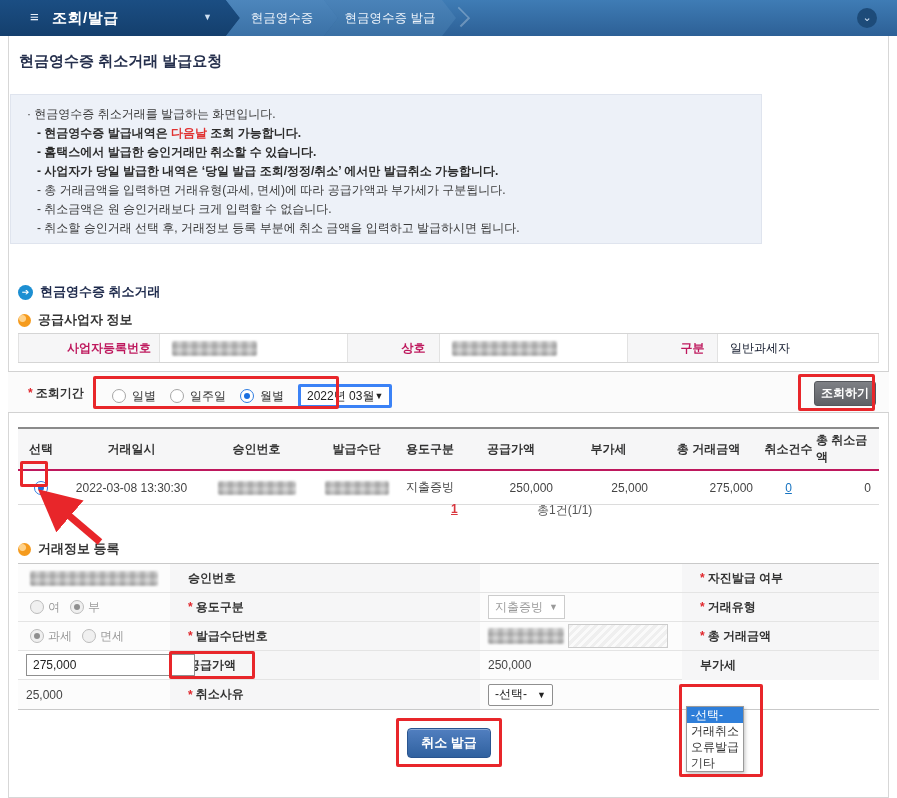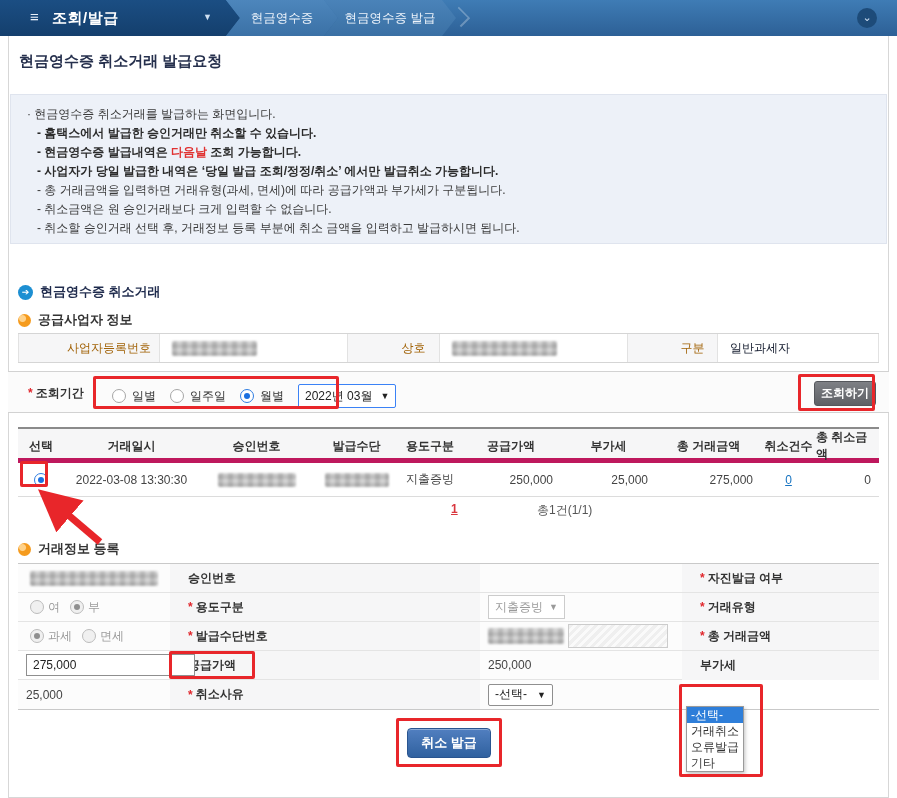--- a/index.html
+++ b/index.html
@@ -14,61 +14,61 @@
   .menu-block .menu-label { position:absolute; left:52px; top:9px; font-size:15px; font-weight:bold; letter-spacing:.5px; }
   .menu-block .caret { position:absolute; right:28px; top:12px; font-size:9px; color:#cfe0f2; }
   .crumb { position:absolute; top:0; height:36px; line-height:36px; text-align:center; color:#eef4fb; font-size:12.5px; clip-path:polygon(0 0, calc(100% - 14px) 0, 100% 50%, calc(100% - 14px) 100%, 0 100%, 14px 50%); }
   .crumb-1 { left:226px; width:112px; background:linear-gradient(180deg,#4d86bc,#3b71a6); }
   .crumb-2 { left:324px; width:132px; background:linear-gradient(180deg,#4a83b9,#3a70a4); }
   .crumb-ghost { position:absolute; left:452px; top:9px; width:16px; height:16px; border-top:2px solid rgba(255,255,255,.28); border-right:2px solid rgba(255,255,255,.28); transform:rotate(45deg) scaleY(.8); }
   .topbar-collapse { position:absolute; right:20px; top:8px; width:20px; height:20px; border-radius:50%; background:#1d4b79; color:#cfe0f2; font-size:11px; text-align:center; line-height:18px; }
 
   
   .page-title { position:absolute; left:19px; top:52px; font-size:15px; font-weight:bold; color:#26304d; }
-  .notice-box { position:absolute; left:10px; top:94px; width:877px; height:150px; background:#edf1f8; border:1px solid #dfe4ee; padding:10px 5px 0 16px; }
+  .notice-box { position:absolute; left:10px; top:94px; width:752px; height:150px; background:#edf1f8; border:1px solid #dfe4ee; padding:10px 5px 0 16px; }
   .notice-line { font-size:12px; color:#3a3a3a; line-height:19px; white-space:nowrap; }
   .notice-line.bold { font-weight:bold; color:#2b2b2b; }
   .notice-line.indent { padding-left:10px; }
   .red-em { color:#e03131; font-weight:bold; }
 
   
   .sec-head { position:absolute; display:flex; align-items:center; gap:7px; }
   .sec-head .txt { font-size:13px; font-weight:bold; color:#1f2b4d; }
   .ico-blue { width:15px; height:15px; border-radius:50%; background:#1d8fd2; color:#fff; font-size:9px; line-height:15px; text-align:center; }
   .ico-orange { width:13px; height:13px; border-radius:50%; background:radial-gradient(circle at 35% 35%, #ffd28a 0 3px, #f59b1e 4px); }
 
   
   .supplier { position:absolute; left:18px; top:333px; width:861px; height:30px; display:grid; grid-template-columns:142px 188px 92px 188px 90px 161px; border-top:1px solid #d5d5d5; border-bottom:1px solid #d5d5d5; font-size:12px; }
   .supplier > div { border-right:1px solid #e2e2e2; display:flex; align-items:center; }
   .supplier > div:first-child { border-left:1px solid #e2e2e2; }
-  .cell-label { background:#f6f6f7; justify-content:center; font-weight:normal; color:#a16207;padding-left:40px; }
+  .cell-label { background:#f6f6f7; justify-content:center; font-weight:bold; color:#be185d;padding-left:40px; }
   .cell-value { background:#fff; padding-left:12px; color:#0f172a; }
 
   
   .redacted { background:repeating-linear-gradient(90deg,#cbcbcb 0 5px,#e3e3e3 5px 10px),repeating-linear-gradient(0deg,#d6d6d6 0 4px,#ededed 4px 8px); background-blend-mode:multiply; filter:blur(1.3px); border-radius:2px; }
 
   
   .query-row { position:absolute; left:8px; top:371px; width:881px; height:42px; background:#fbfbfb; border-top:1px solid #d2d2d2; border-bottom:1px solid #d2d2d2; }
   .q-label { position:absolute; left:20px; top:13px; font-size:12px; font-weight:bold; color:#333; }
   .star { color:#e0262c; margin-right:3px; font-size:12px; }
   .radio-group { position:absolute; left:104px; top:12px; display:flex; align-items:center; gap:6px; font-size:12px; color:#333; }
   .rd { width:14px; height:14px; border-radius:50%; border:1px solid #a6a6a6; background:#fff; display:inline-block; position:relative; }
   .rd.on-blue { border-color:#2f7de1; }
   .rd.on-blue::after { content:""; position:absolute; left:3px; top:3px; width:6px; height:6px; border-radius:50%; background:#1a6fe0; }
   .rd.dis { background:#f0f0f0; border-color:#bcbcbc; }
   .rd.on-grey::after { content:""; position:absolute; left:3px; top:3px; width:6px; height:6px; border-radius:50%; background:#8f8f8f; }
   .rd-lbl { margin-right:8px; }
-  .select-box { height:24px; border:1px solid #3b82f6; background:#fff; font-size:12px; color:#222; display:inline-flex; align-items:center; padding:0 6px; gap:8px; border-radius:2px; }
+  .select-box { height:24px; border:3px solid #3b82f6; background:#fff; font-size:12px; color:#222; display:inline-flex; align-items:center; padding:0 6px; gap:0; border-radius:2px; }
   .select-box .sel-caret { font-size:9px; color:#222; }
   .btn-search { position:absolute; left:806px; top:9px; width:62px; height:25px; background:linear-gradient(180deg,#7e8085,#5e6065); border:1px solid #54565b; border-radius:3px; color:#fff; font-size:12px; font-weight:bold; text-align:center; line-height:23px; }
 
   
   .results { position:absolute; left:18px; top:427px; width:861px; font-size:12px; }
   .r-head, .r-row { display:grid; grid-template-columns:46px 135px 115px 85px 62px 100px 95px 105px 55px 63px; }
-  .r-head { height:36px; background:#f6f6f7; border-top:2px solid #8b8b8b; border-bottom:5px solid #be185d; }
+  .r-head { height:44px; background:#f6f6f7; border-top:2px solid #8b8b8b; border-bottom:2px solid #be185d; }
   .r-head > div { display:flex; align-items:center; justify-content:center; font-weight:bold; color:#333; }
   .r-row { height:34px; border-bottom:1px solid #dcdcdc; background:#fff; }
   .r-row > div { display:flex; align-items:center; justify-content:center; color:#444; position:relative; }
   .num-cell { justify-content:flex-end !important; padding-right:8px; }
   .link-zero { color:#1673c1; text-decoration:underline; }
 
   .pagination { position:absolute; left:0; top:502px; width:897px; height:20px; font-size:12px; }
   .page-num { position:absolute; left:451px; color:#d9363e; font-weight:bold; text-decoration:underline; }
   .page-total { position:absolute; left:537px; color:#555;text-align:right; }
 
@@ -118,22 +118,22 @@
     <div class="crumb-ghost"></div>
     <div class="topbar-collapse">⌄</div>
   </div>
 
   <div class="content-frame"></div>
 
   <div class="page-title">현금영수증 취소거래 발급요청</div>
 
   <div class="notice-box">
     <div class="notice-line">· 현금영수증 취소거래를 발급하는 화면입니다.</div>
+    <div class="notice-line bold indent"><span>- 현금영수증 발급내역은 </span><span class="red-em">다음날</span><span> 조회 가능합니다.</span></div>
     <div class="notice-line bold indent">- 홈택스에서 발급한 승인거래만 취소할 수 있습니다.</div>
-    <div class="notice-line bold indent"><span>- 현금영수증 발급내역은 </span><span class="red-em">다음날</span><span> 조회 가능합니다.</span></div>
     <div class="notice-line bold indent">- 사업자가 당일 발급한 내역은 ‘당일 발급 조회/정정/취소’ 에서만 발급취소 가능합니다.</div>
     <div class="notice-line indent">- 총 거래금액을 입력하면 거래유형(과세, 면세)에 따라 공급가액과 부가세가 구분됩니다.</div>
     <div class="notice-line indent">- 취소금액은 원 승인거래보다 크게 입력할 수 없습니다.</div>
     <div class="notice-line indent">- 취소할 승인거래 선택 후, 거래정보 등록 부분에 취소 금액을 입력하고 발급하시면 됩니다.</div>
   </div>
 
   <div class="sec-head" style="left:18px; top:283px;">
     <span class="ico-blue">➔</span>
     <span class="txt">현금영수증 취소거래</span>
   </div>

